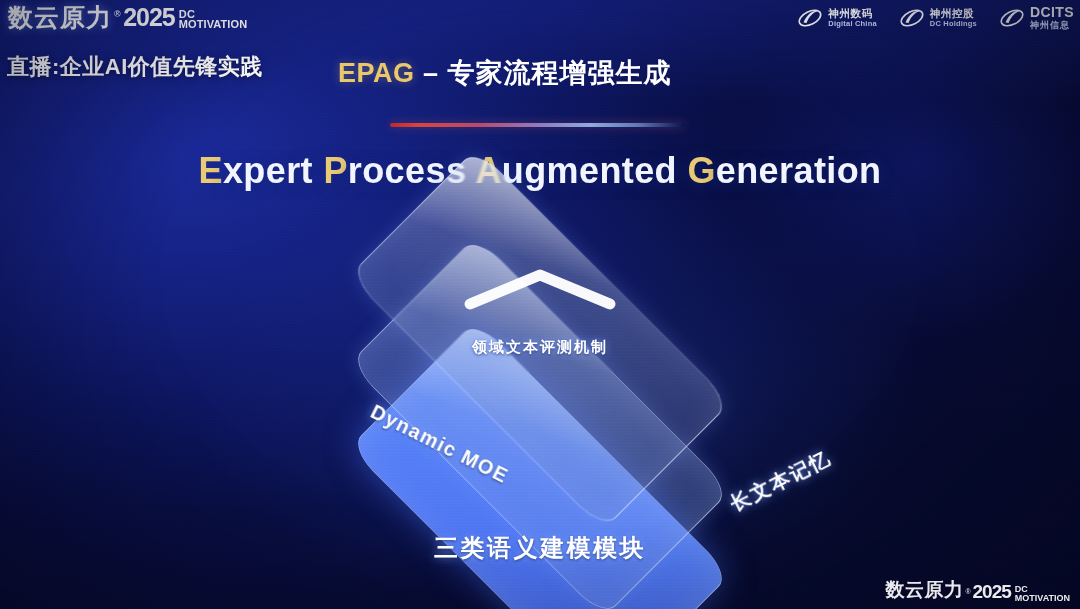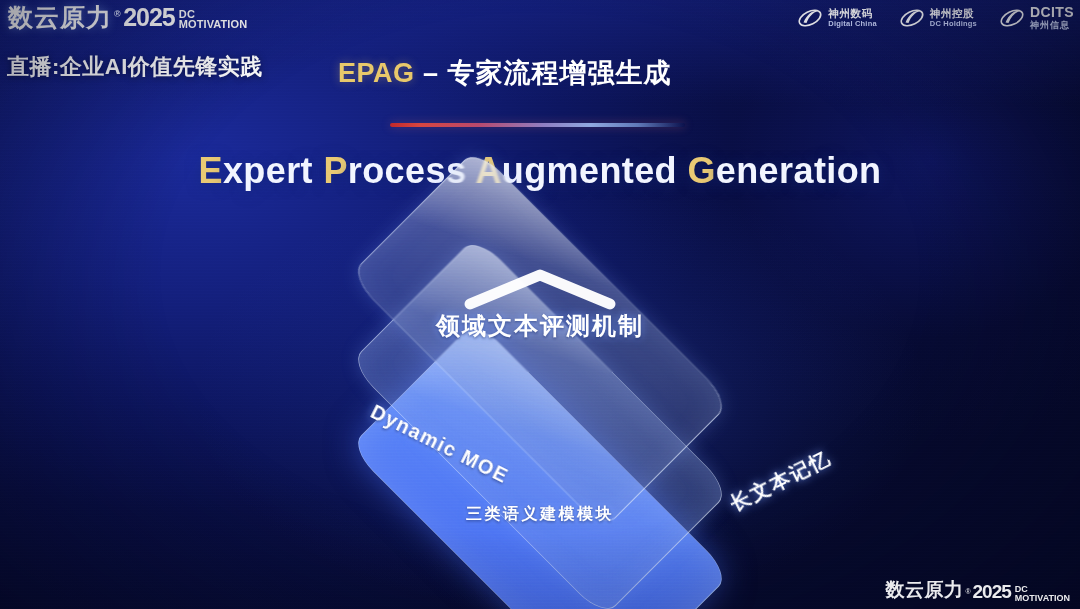--- a/index.html
+++ b/index.html
@@ -93,26 +93,26 @@
     box-shadow:0 0 46px rgba(70,110,245,.50), inset 0 0 50px rgba(190,215,255,.20);
   }
   .edge-hi{position:absolute;inset:0;border-radius:34px;transform:rotate(45deg) scaleY(.5);
     background:linear-gradient(135deg, rgba(255,255,255,.55) 0%, rgba(255,255,255,0) 28%);
     pointer-events:none;}
 
   .chevron{position:absolute;left:50%;top:266px;margin-left:-78px;width:156px;height:46px;z-index:6;}
 
   .lbl{position:absolute;z-index:7;color:#ffffff;font-weight:700;white-space:nowrap;
     text-shadow:0 0 9px rgba(120,160,255,.85),0 1px 3px rgba(10,20,70,.7);}
-  .lbl-top{left:50%;top:310px;transform:translateX(-50%);font-size:24px;letter-spacing:2px;}
+  .lbl-top{left:50%;top:338px;transform:translateX(-50%);font-size:15px;letter-spacing:2px;}
   .lbl-moe{left:372px;top:399px;font-size:20px;letter-spacing:1.5px;font-weight:600;
     transform:rotate(26.5deg);transform-origin:left center;}
   .lbl-mem{left:720px;top:443px;font-size:20px;letter-spacing:2px;
     transform:rotate(-26.5deg);transform-origin:right center;text-align:right;}
-  .lbl-bot{left:50%;top:504px;transform:translateX(-50%);font-size:16px;letter-spacing:2.5px;}
+  .lbl-bot{left:50%;top:532px;transform:translateX(-50%);font-size:24px;letter-spacing:2.5px;}
 
   
   .wm{position:absolute;right:10px;bottom:6px;display:flex;align-items:flex-end;gap:2px;
     color:#fff;opacity:.92;}
   .wm .c{font-size:19px;font-weight:800;letter-spacing:.5px;}
   .wm .r{font-size:7px;position:relative;top:-8px;}
   .wm .y{font-size:19px;font-weight:800;letter-spacing:-1px;}
   .wm .dc{display:flex;flex-direction:column;line-height:8.5px;margin-left:2px;position:relative;top:-1px;}
   .wm .dc .a{font-size:9px;font-weight:700;}
   .wm .dc .b{font-size:9px;font-weight:700;}

